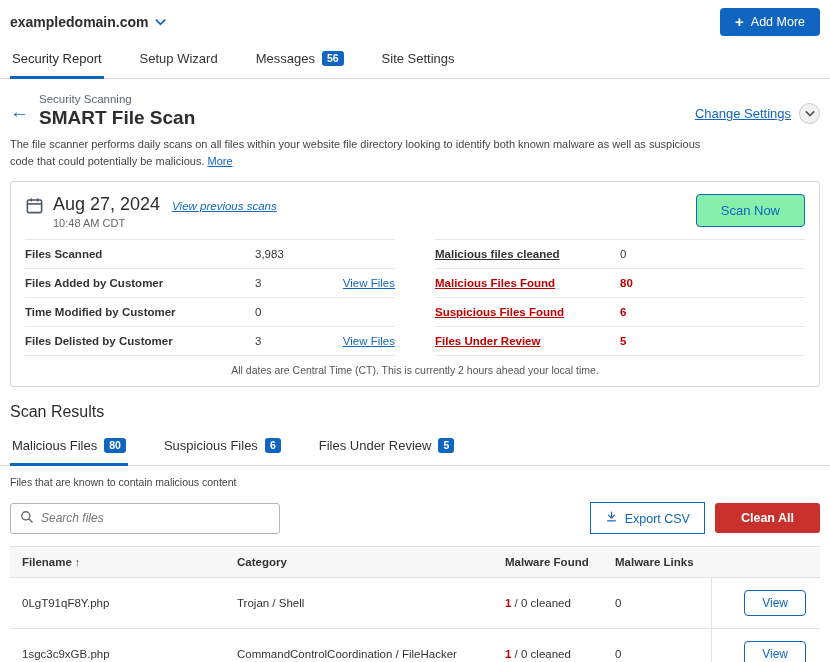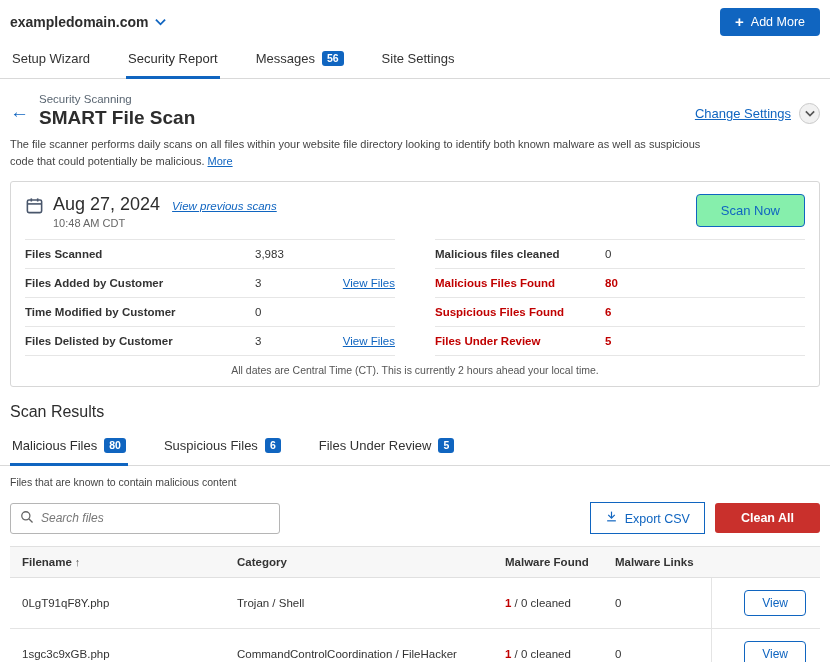--- a/index.html
+++ b/index.html
@@ -53,21 +53,21 @@
   .scan-time { font-size: 11px; color: #666; margin-top: 2px; }
   .btn-outline {
     background: #86efac; border: 1px solid #1065c0; color: #1065c0;
     border-radius: 4px; padding: 8px 24px; font-size: 13px; font-family: inherit; cursor: pointer;
   }
   .stats { display: flex; gap: 40px; padding: 2px 14px 0; }
   .stat-col { flex: 1; border-bottom: 1px solid #e6e6e6; }
   .stat-row { display: flex; align-items: center; border-top: 1px solid #e6e6e6; padding: 8px 0; font-size: 11.5px; }
   .stat-label { font-weight: bold; color: #333; }
   .left-col .stat-label { width: 230px; }
-  .right-col .stat-label { width: 170px; }
+  .right-col .stat-label { width: 185px; text-decoration: underline; }
   .stat-value { color: #333; }
   .stat-link { margin-left: auto; font-size: 11.5px; }
   .stat-row.alert .stat-label, .stat-row.alert .stat-value { color: #c00000; }
   .stat-row.alert .stat-value { font-weight: bold; }
   .footnote { text-align: center; font-size: 10.5px; color: #555; padding: 8px 0 4px; }
 
   
   .results-title { font-size: 16px; color: #2d2d2d; font-weight: normal; padding: 16px 10px 8px; }
   .results-tabs { display: flex; gap: 34px; padding: 0 10px; border-bottom: 1px solid #d9d9d9; }
   .results-desc { font-size: 10.5px; color: #444; padding: 10px 10px 0; }
@@ -111,25 +111,25 @@
           </svg>
       </span>
     </div>
     <button class="btn-primary">
       <span class="plus-glyph">+</span>
       <span>Add More</span>
     </button>
   </div>
 
   <nav class="tabs">
-    <div class="tab">
-      <span>Setup Wizard</span>
-    </div>
     <div class="tab active">
       <span>Security Report</span>
+    </div>
+    <div class="tab">
+      <span>Setup Wizard</span>
     </div>
     <div class="tab">
       <span>Messages</span>
       <span class="badge">56</span>
     </div>
     <div class="tab">
       <span>Site Settings</span>
     </div>
   </nav>
 

